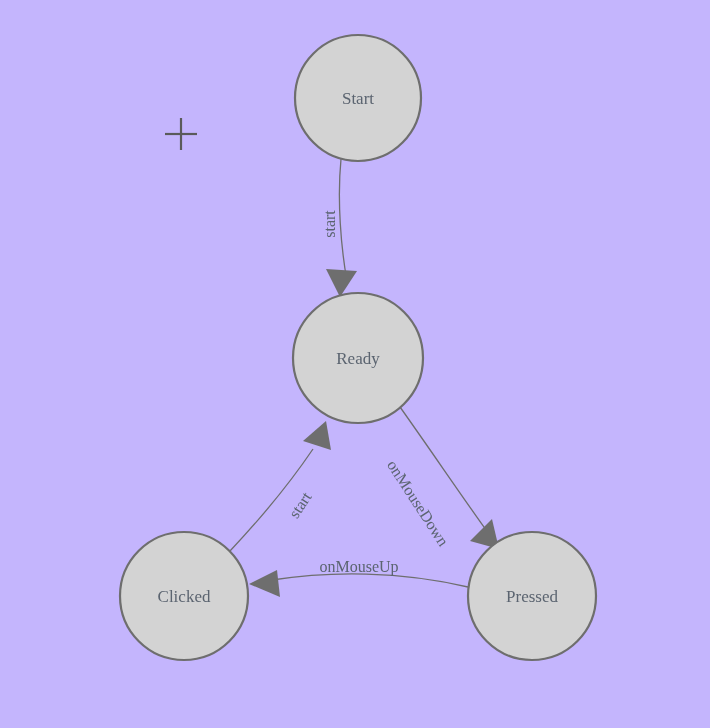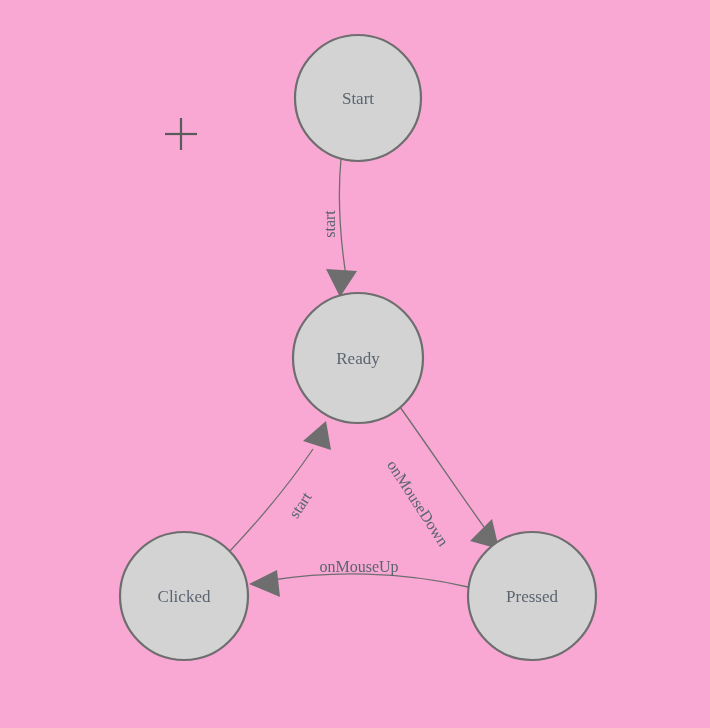--- a/index.html
+++ b/index.html
@@ -10,21 +10,21 @@
   body {
     width: 710px;
     height: 728px;
     overflow: hidden;
     font-family: "Liberation Serif", "DejaVu Serif", serif;
   }
   #diagram-canvas {
     position: relative;
     width: 710px;
     height: 728px;
-    background: #f9a8d4;
+    background: #c4b5fd;
   }
   svg#graph {
     position: absolute;
     top: 0;
     left: 0;
     width: 710px;
     height: 728px;
     display: block;
   }
   .node-circle {

